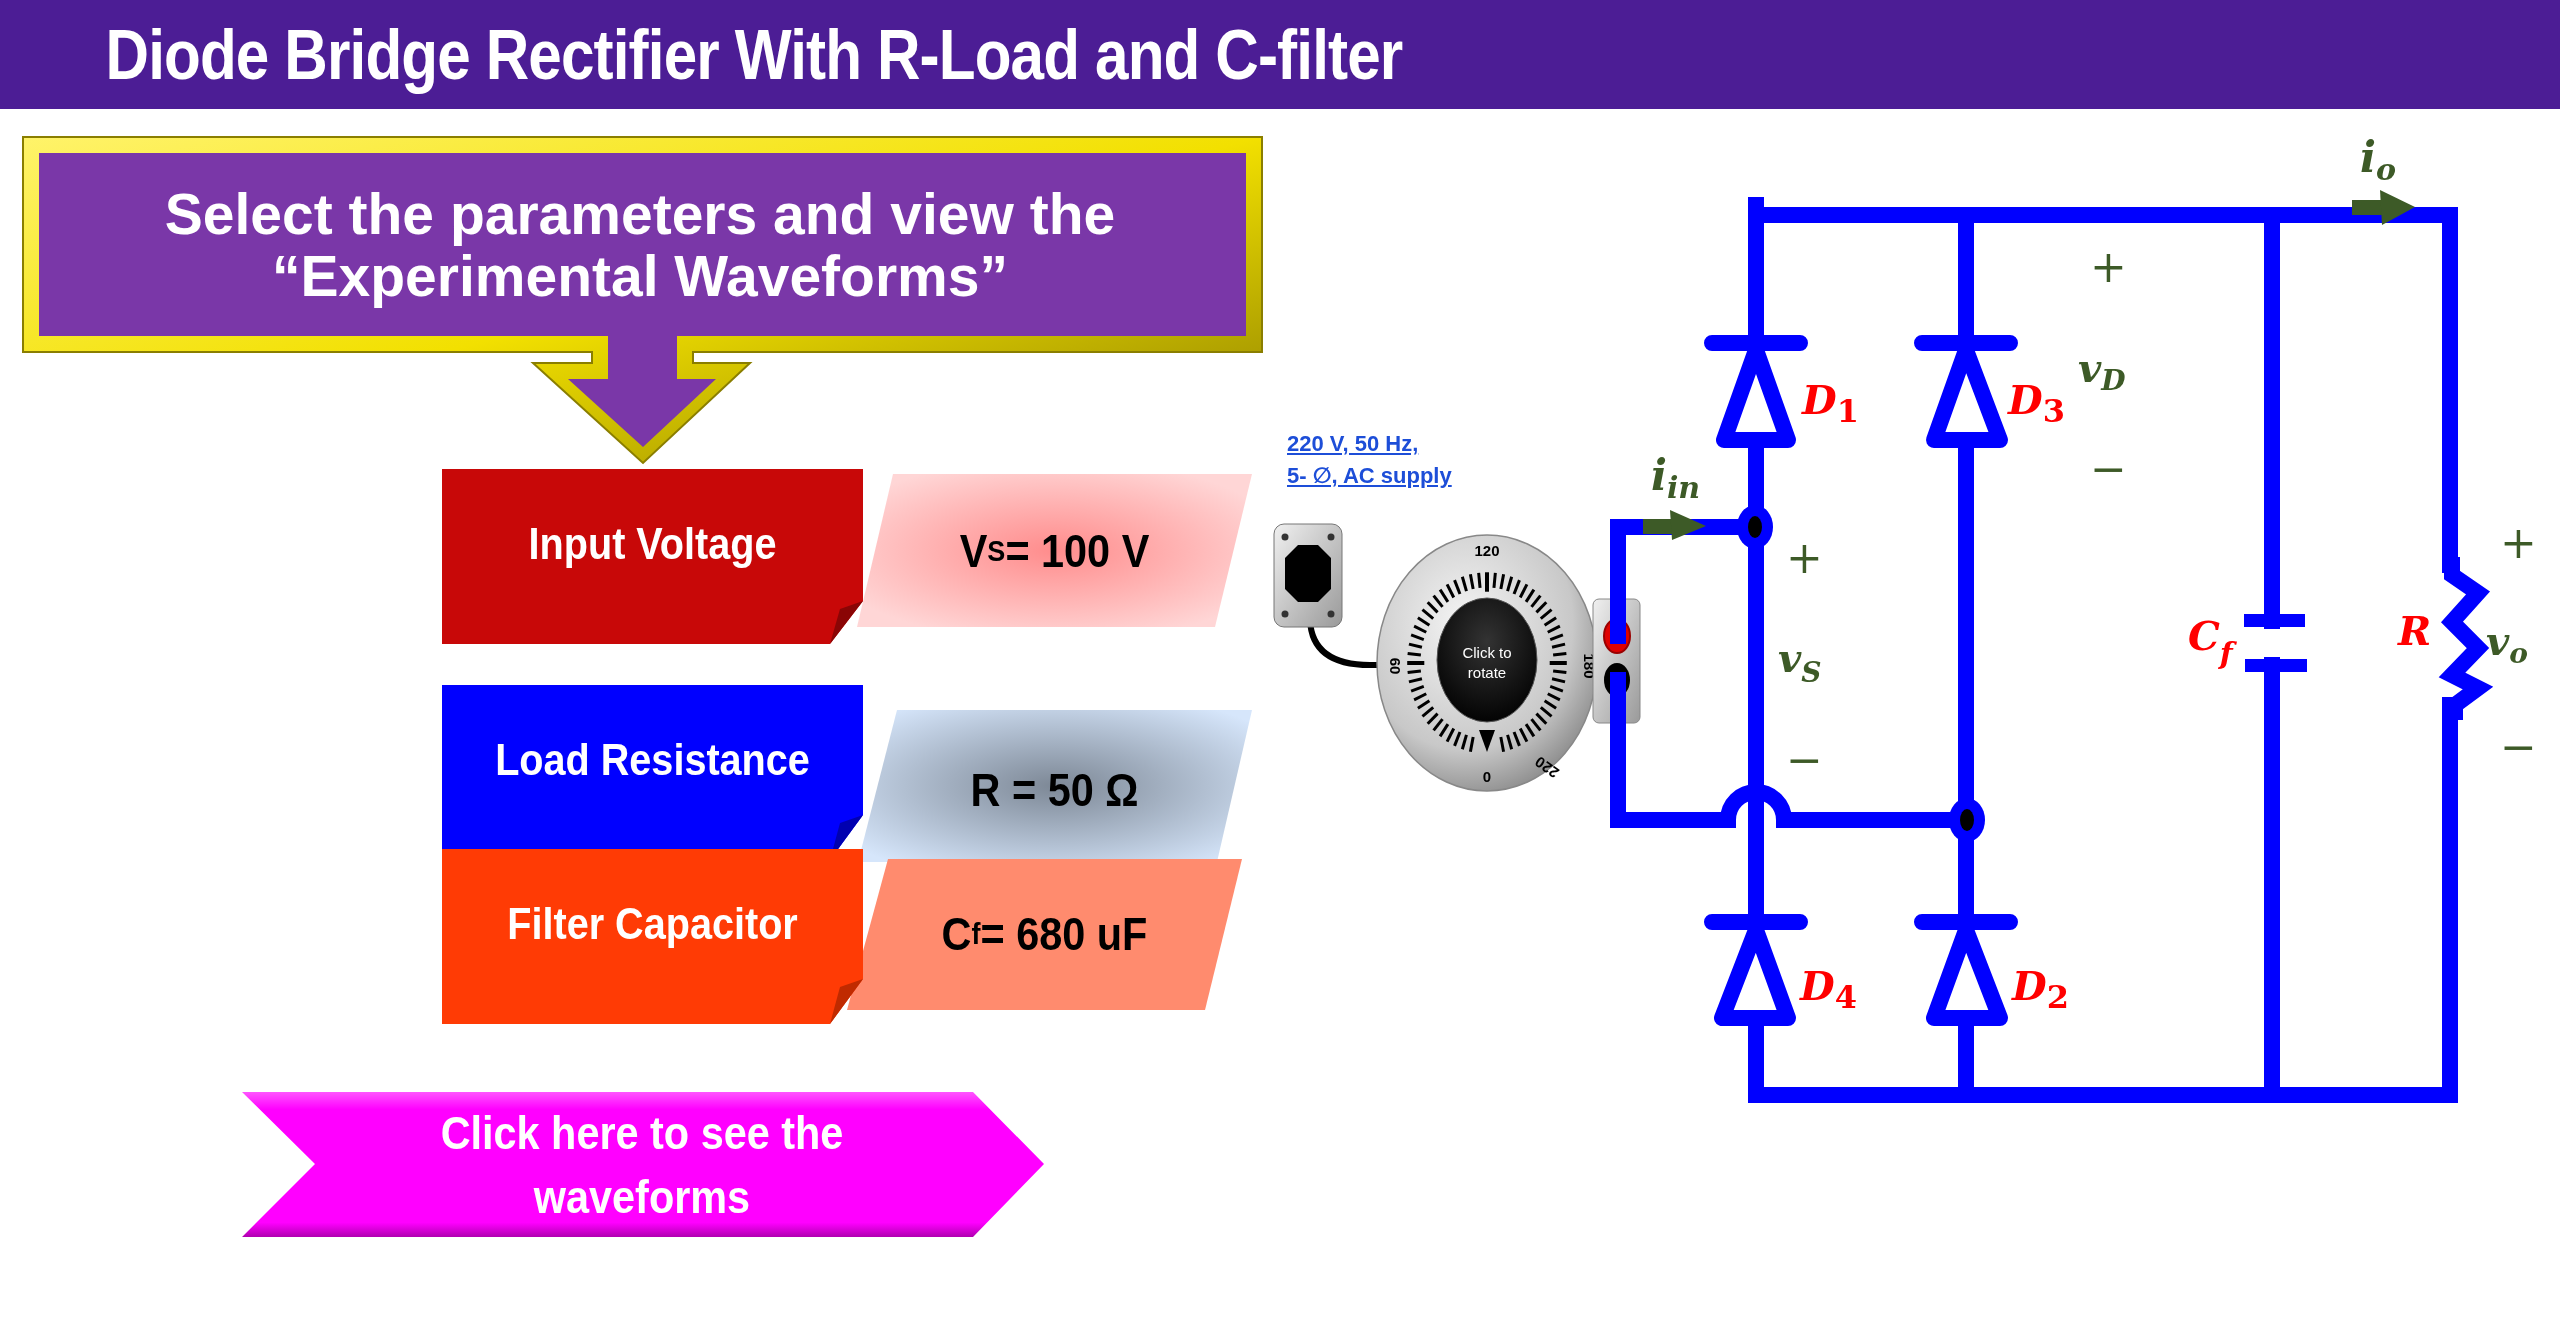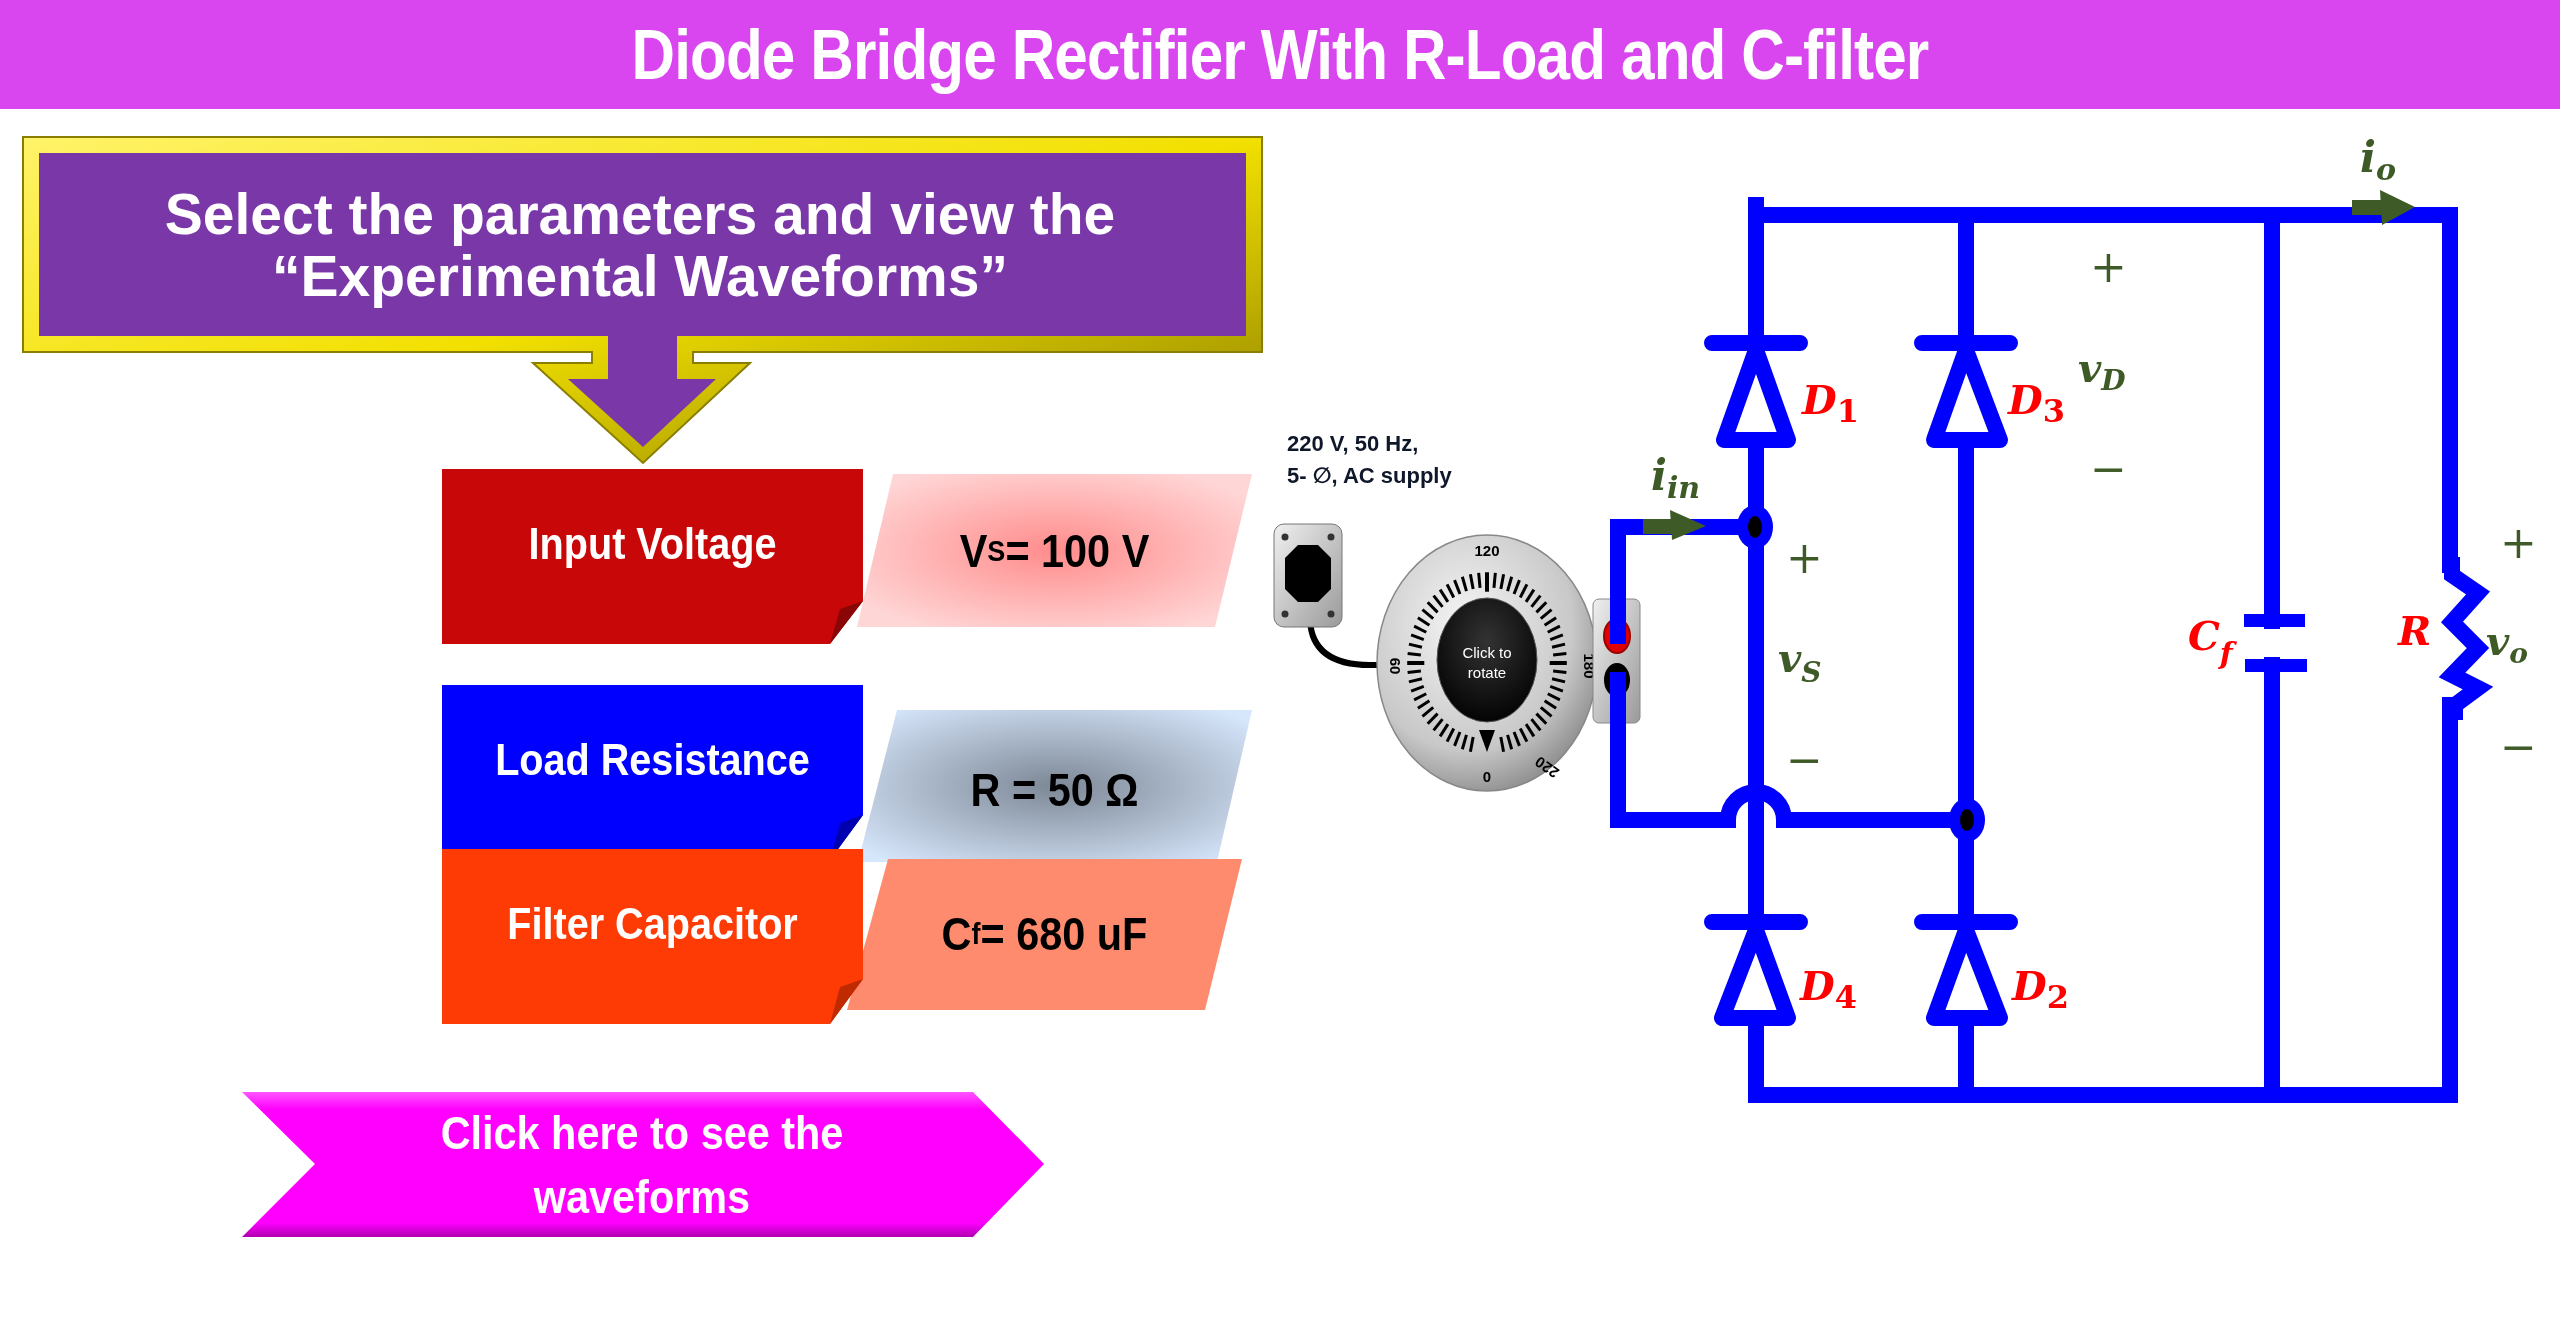--- a/index.html
+++ b/index.html
@@ -1,34 +1,34 @@
 <!DOCTYPE html>
 <html><head>
 <meta charset="utf-8">
 <style>
   html, body { margin:0; padding:0; background:#ffffff; }
   body { width:2560px; height:1337px; position:relative; overflow:hidden;
          font-family:"Liberation Sans", "DejaVu Sans", sans-serif; }
   .abs { position:absolute; }
-  #header { left:0; top:0; width:2560px; height:109px; background:#d946ef;
-            display:flex; align-items:center; justify-content:center; }
+  #header { left:0; top:0; width:2560px; height:109px; background:#4c1d95;
+            display:flex; align-items:center; justify-content:flex-start; }
   #header-title { color:#fff; font-weight:bold; font-size:70px; letter-spacing:-1px;
                   transform:scaleX(0.86); white-space:nowrap; }
   .box-label { color:#fff; font-weight:bold; font-size:44px; text-align:center;
                display:flex; align-items:center; justify-content:center;
                transform:scaleX(0.9); white-space:nowrap; }
   .val-text { font-weight:bold; font-size:46px; color:#000; display:flex; align-items:center;
               justify-content:center; white-space:nowrap; transform:scaleX(0.9); }
   .val-text sub { font-size:30px; vertical-align:-10px; }
   .redlbl { fill:#ff0000; font-family:"DejaVu Serif", serif; font-style:italic; font-weight:bold; }
   .glbl { fill:#3d5a27; font-family:"DejaVu Serif", serif; font-style:italic; font-weight:bold; }
   .sign { fill:#3d5a27; font-family:"DejaVu Serif", serif; font-size:44px; }
   .wire { stroke:#0000ff; stroke-width:16; fill:none; stroke-linecap:square; }
   .diode { stroke:#0000ff; stroke-width:16; fill:none; stroke-linejoin:round; stroke-linecap:round; }
-  #supply-text { font-weight:bold; font-size:22px; color:#0f172a; line-height:32px; }
+  #supply-text { font-weight:bold; font-size:22px; color:#1d4ed8; line-height:32px;text-decoration:underline; }
 </style>
 </head>
 <body>
 
 <div id="header" class="abs">
   <span id="header-title">Diode Bridge Rectifier With R-Load and C-filter</span>
 </div>
 
 <svg class="abs" style="left:0;top:120px" width="1300" height="360">
   <defs>

